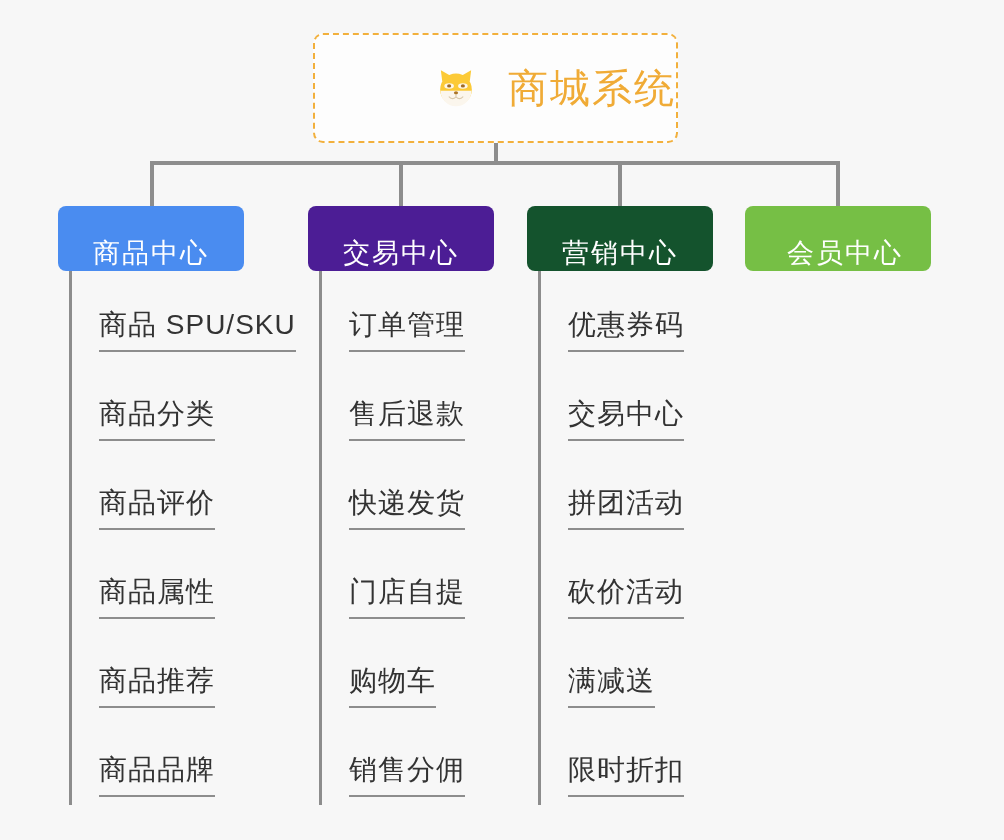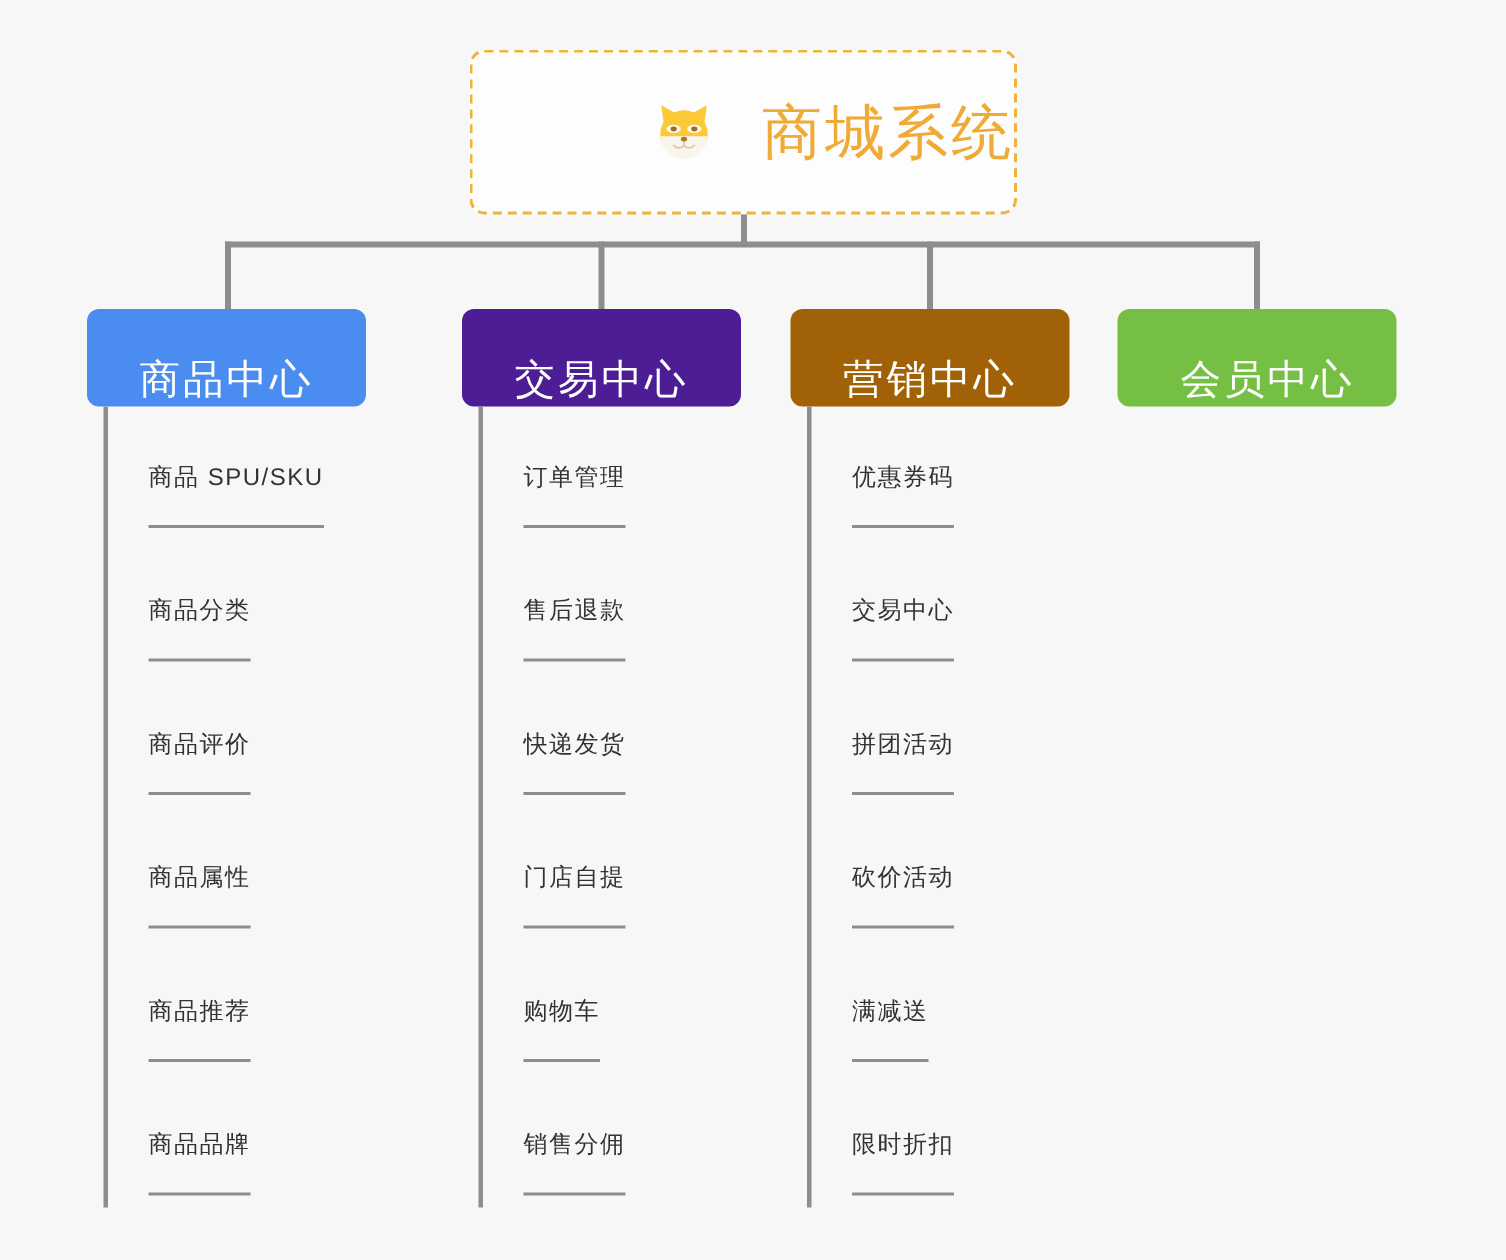--- a/index.html
+++ b/index.html
@@ -109,26 +109,26 @@
   .leaf {
     position: relative;
     height: 89px;
     box-sizing: border-box;
     display: flex;
     align-items: flex-end;
     padding-left: 30px;
     padding-bottom: 8px;
   }
   .leaf-label {
-    font-size: 16px;
+    font-size: 28px;
     color: #333333;
     letter-spacing: 1px;
     white-space: nowrap;
     border-bottom: 2px solid #8d8d8d;
-    padding-bottom: 22px;
+    padding-bottom: 11px;
     line-height: 1.05;
   }
 </style>
 </head>
 <body>
 
 <div id="mindmap">
 
   <div class="root-node">
     <span class="root-icon">
@@ -209,21 +209,21 @@
       <div class="leaf">
           <span class="leaf-label">购物车</span>
         </div>
       <div class="leaf">
           <span class="leaf-label">销售分佣</span>
         </div>
     </div>
   </div>
 
   <div class="column" style="left:527px;">
-    <div class="cat-node" style="background: #a16207;">
+    <div class="cat-node" style="background: #14532d;">
       <span>营销中心</span>
     </div>
     <div class="branch">
       <div class="branch-rail"></div>
       <div class="leaf">
           <span class="leaf-label">优惠券码</span>
         </div>
       <div class="leaf">
           <span class="leaf-label">交易中心</span>
         </div>

